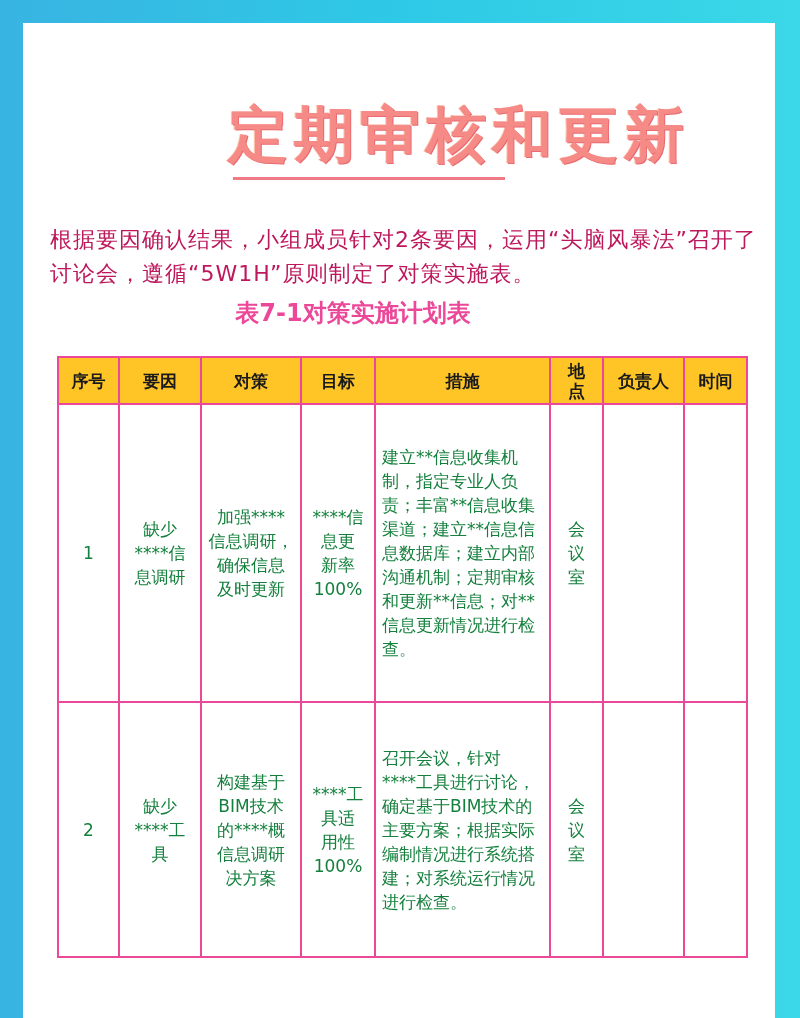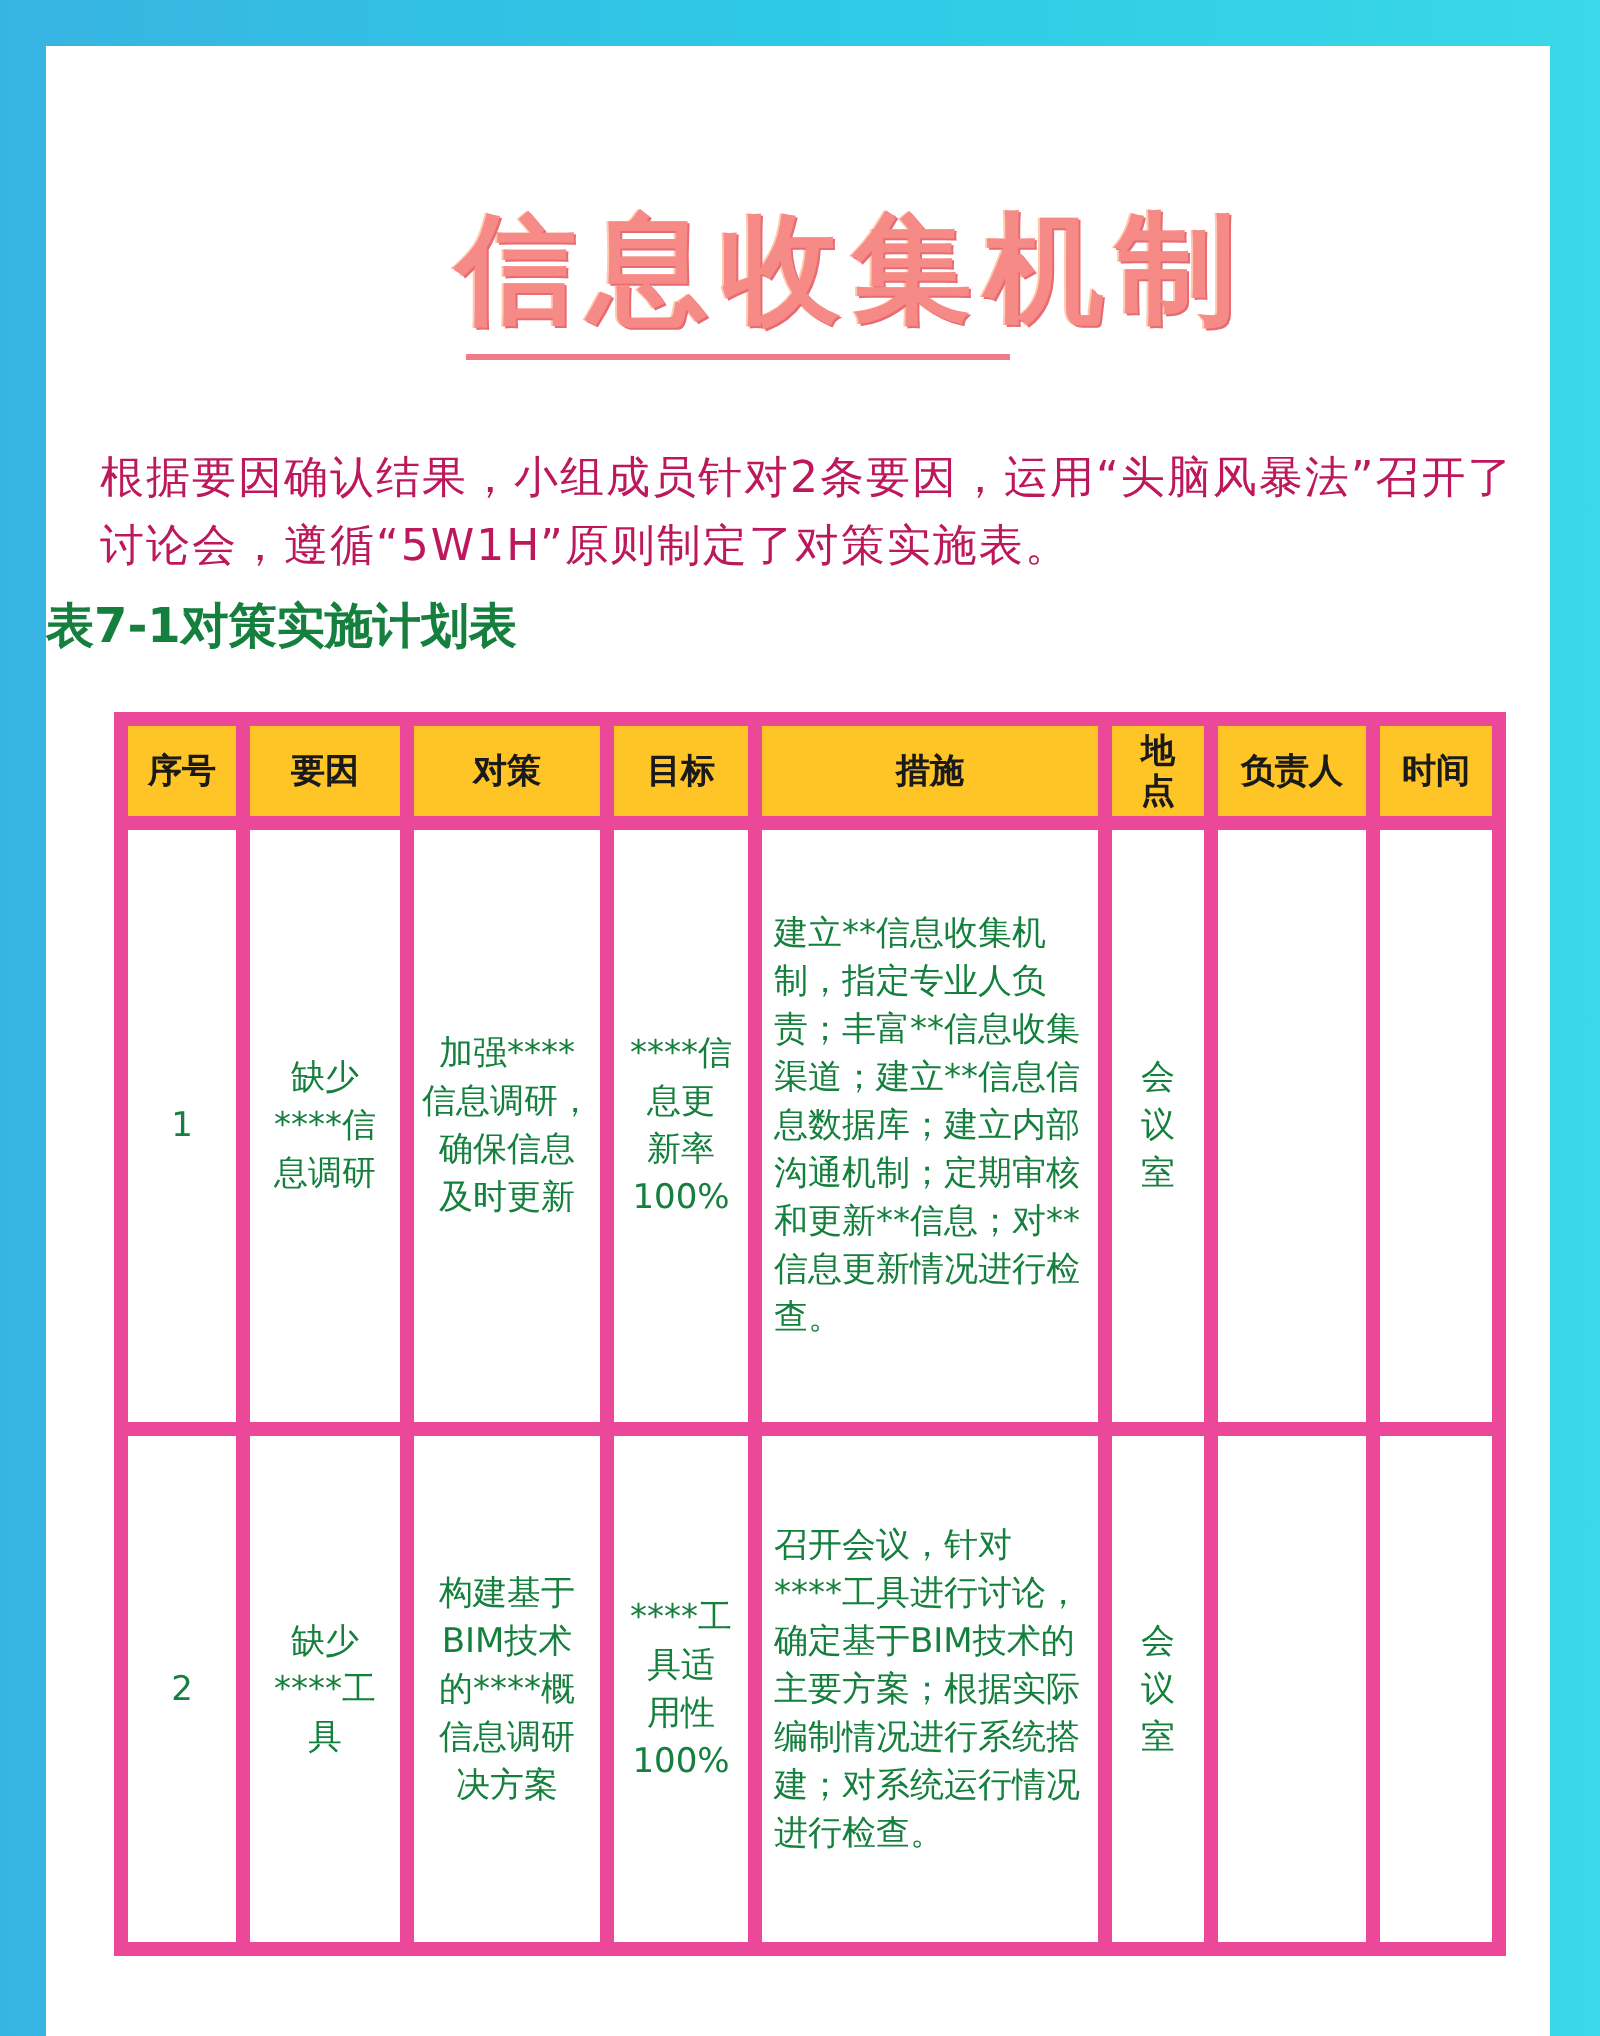--- a/index.html
+++ b/index.html
@@ -27,44 +27,44 @@
   }
   .title-underline {
     position: absolute; left: 210px; top: 154px; width: 272px; height: 3px;
     background: #ee7b86;
   }
   .intro {
     position: absolute; left: 27px; top: 200px; width: 710px;
     font-size: 22px; line-height: 34px; color: #be185d; letter-spacing: 1px;
   }
   .table-title {
-    position: absolute; left: 0; width: 660px; top: 274px; text-align: left;
-    font-size: 24px; font-weight: bold; color: #15803d;
+    position: absolute; left: 0; width: 660px; top: 274px; text-align: center;
+    font-size: 24px; font-weight: bold; color: #ec4899;
   }
   table {
     position: absolute; left: 34px; top: 333px;
     border-collapse: collapse; table-layout: fixed;
     width: 689px;
   }
-  th, td { border: 7px solid #ec4899; text-align: center; vertical-align: middle; padding: 0; }
+  th, td { border: 2px solid #ec4899; text-align: center; vertical-align: middle; padding: 0; }
   th {
     background: #ffc526; color: #1a1a1a; font-size: 17px; font-weight: bold; height: 45px;
     line-height: 20px;
   }
   td { color: #15803d; font-size: 17px; line-height: 24px; }
   td.measure { text-align: left; padding: 0 4px 0 6px; font-size: 17px; line-height: 24px; }
   .row1 td { height: 296px; }
   .row2 td { height: 253px; margin-top: 25px; }
   .pre { white-space: pre-line; }
 </style>
 </head>
 <body>
 
 <div class="card">
-  <div class="title-cn">信息收集机制</div>
+  <div class="title-cn">定期审核和更新</div>
   <div class="title-underline"></div>
 
   <div class="intro">根据要因确认结果，小组成员针对2条要因，运用“头脑风暴法”召开了讨论会，遵循“5W1H”原则制定了对策实施表。</div>
 
   <div class="table-title">表7-1对策实施计划表</div>
 
   <table>
     <colgroup>
       <col style="width:61px">
         <col style="width:82px">

